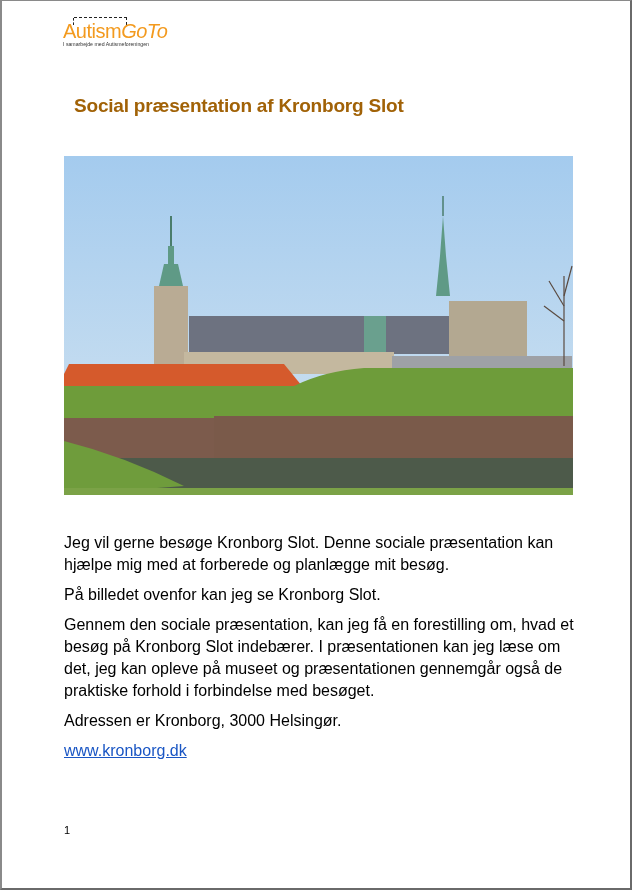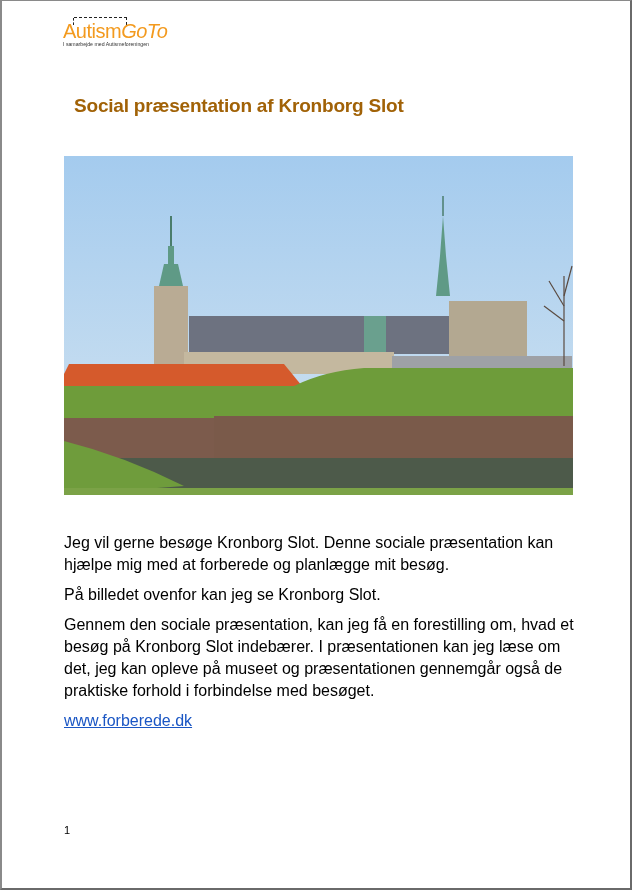--- a/index.html
+++ b/index.html
@@ -134,17 +134,18 @@
         <line x1="500" y1="165" x2="480" y2="150"></line>
         <line x1="500" y1="140" x2="508" y2="110"></line>
       </g>
     </svg>
   </div>
 
   <div class="body-text">
     <p>Jeg vil gerne besøge Kronborg Slot. Denne sociale præsentation kan hjælpe mig med at forberede og planlægge mit besøg.</p>
     <p>På billedet ovenfor kan jeg se Kronborg Slot.</p>
     <p>Gennem den sociale præsentation, kan jeg få en forestilling om, hvad et besøg på Kronborg Slot indebærer. I præsentationen kan jeg læse om det, jeg kan opleve på museet og præsentationen gennemgår også de praktiske forhold i forbindelse med besøget.</p>
-    <p><a>www.forberede.dk</a></p>
+    <p>Adressen er Kronborg, 3000 Helsingør.</p>
+    <p><a>www.kronborg.dk</a></p>
   </div>
 
   <div class="page-number">1</div>
 </div>
 
 </body></html>

